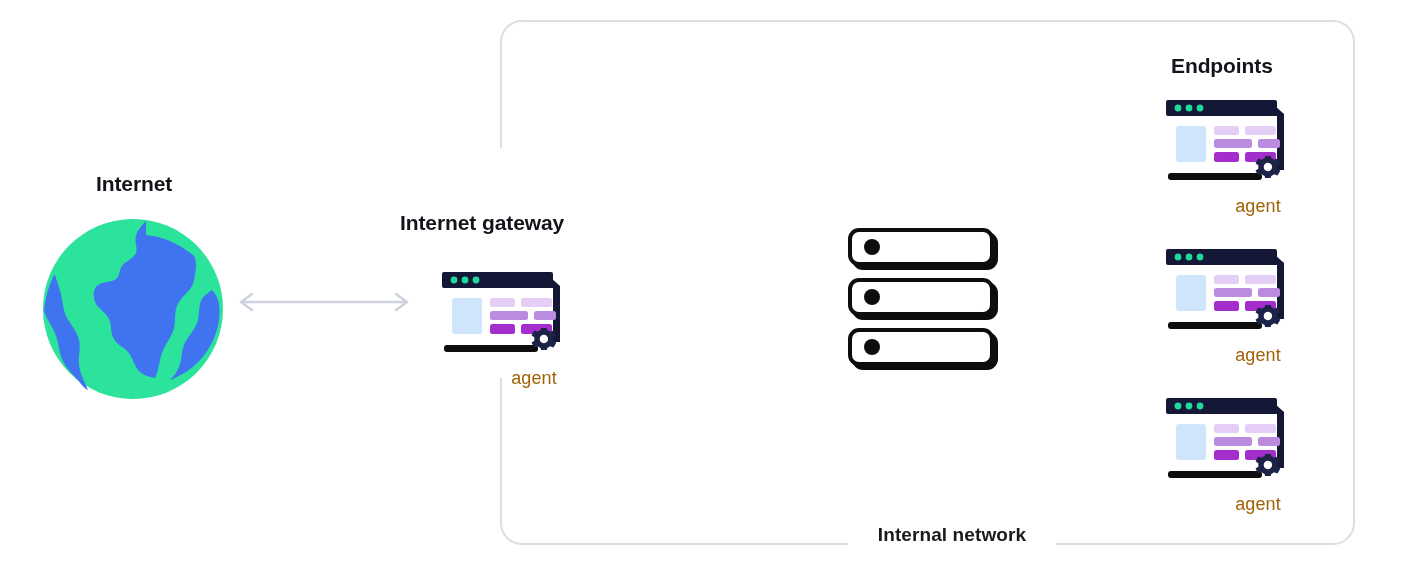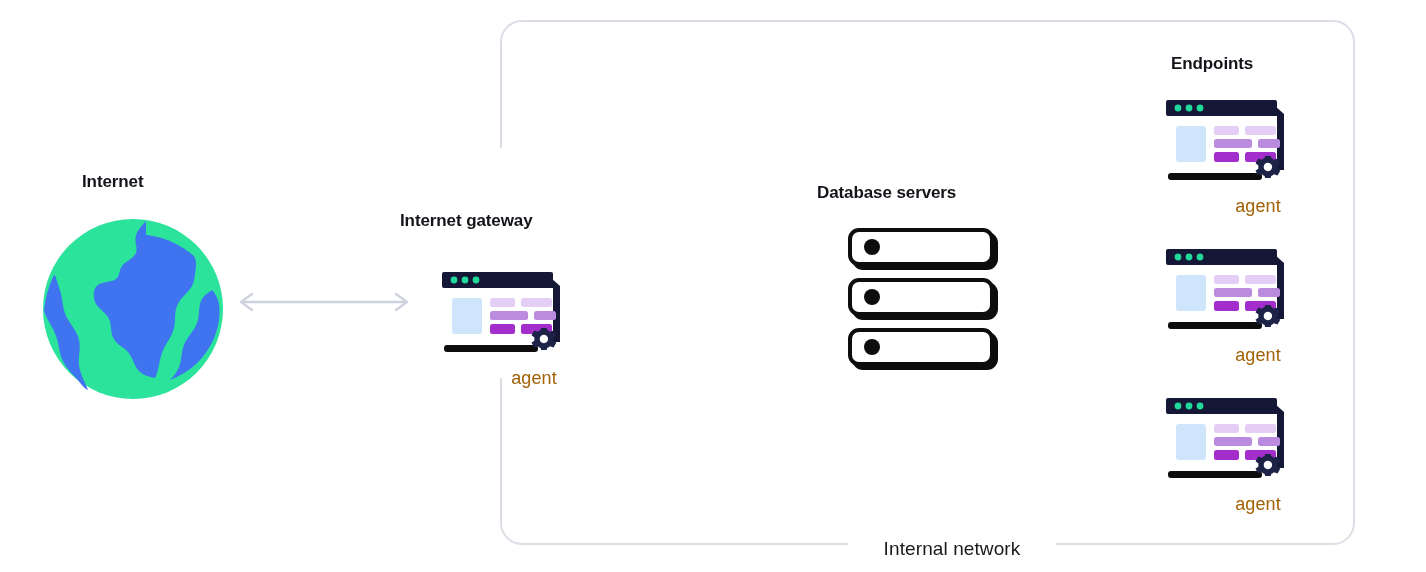--- a/index.html
+++ b/index.html
@@ -44,39 +44,39 @@
     position: absolute;
     left: 848px;
     top: 528px;
     width: 208px;
     height: 34px;
     background: #ffffff;
   }
   .net-label {
     position: absolute;
     left: 848px;
-    top: 538px;
+    top: 524px;
     width: 208px;
     text-align: center;
     font-size: 19px;
     color: #1a1a1a;
     letter-spacing: 0.1px;
-    font-weight: 400;
+    font-weight: 700;
   }
 
   
   .title {
     position: absolute;
     font-weight: 700;
-    font-size: 17px;
+    font-size: 21px;
     color: #15141a;
     letter-spacing: -0.1px;
     white-space: nowrap;
   }
-  #title-internet   { left: 82px;  top: 172px; }
+  #title-internet   { left: 96px;  top: 172px; }
   #title-gateway    { left: 400px; top: 211px; }
   #title-database   { left: 817px; top: 183px; }
   #title-endpoints  { left: 1171px; top: 54px; }
 
   
   .globe {
     position: absolute;
     left: 42px;
     top: 218px;
     width: 182px;
@@ -212,21 +212,20 @@
         <rect x="4" y="77" width="94" height="7" rx="3" fill="#0d0d0d"></rect>
 
         <g transform="translate(96,60)">
           <path fill="#1d2347" d="M17.3 12.6c.1-.5.2-1.1.2-1.6s-.1-1.1-.2-1.6l3-2.1-2.8-4.9-3.5 1.3c-.8-.7-1.8-1.2-2.8-1.6L10.7 0H5.1L4.6 2.1c-1 .4-2 .9-2.8 1.6L-1.7 2.4-4.5 7.3l3 2.1c-.1.5-.2 1.1-.2 1.6s.1 1.1.2 1.6l-3 2.1 2.8 4.9 3.5-1.3c.8.7 1.8 1.2 2.8 1.6l.5 2.1h5.6l.5-2.1c1-.4 2-.9 2.8-1.6l3.5 1.3 2.8-4.9-3-2.1zM7.9 15.2c-2.3 0-4.2-1.9-4.2-4.2s1.9-4.2 4.2-4.2 4.2 1.9 4.2 4.2-1.9 4.2-4.2 4.2z"></path>
         </g>
       </svg>
     </div>
     <div class="agent-label">agent</div>
   </div>
 
-  <div class="title" id="title-database">Database servers</div>
 
   <div class="db-stack">
     <div class="db-unit">
       <span class="db-dot"></span>
     </div>
     <div class="db-unit">
       <span class="db-dot"></span>
     </div>
     <div class="db-unit">
       <span class="db-dot"></span>

